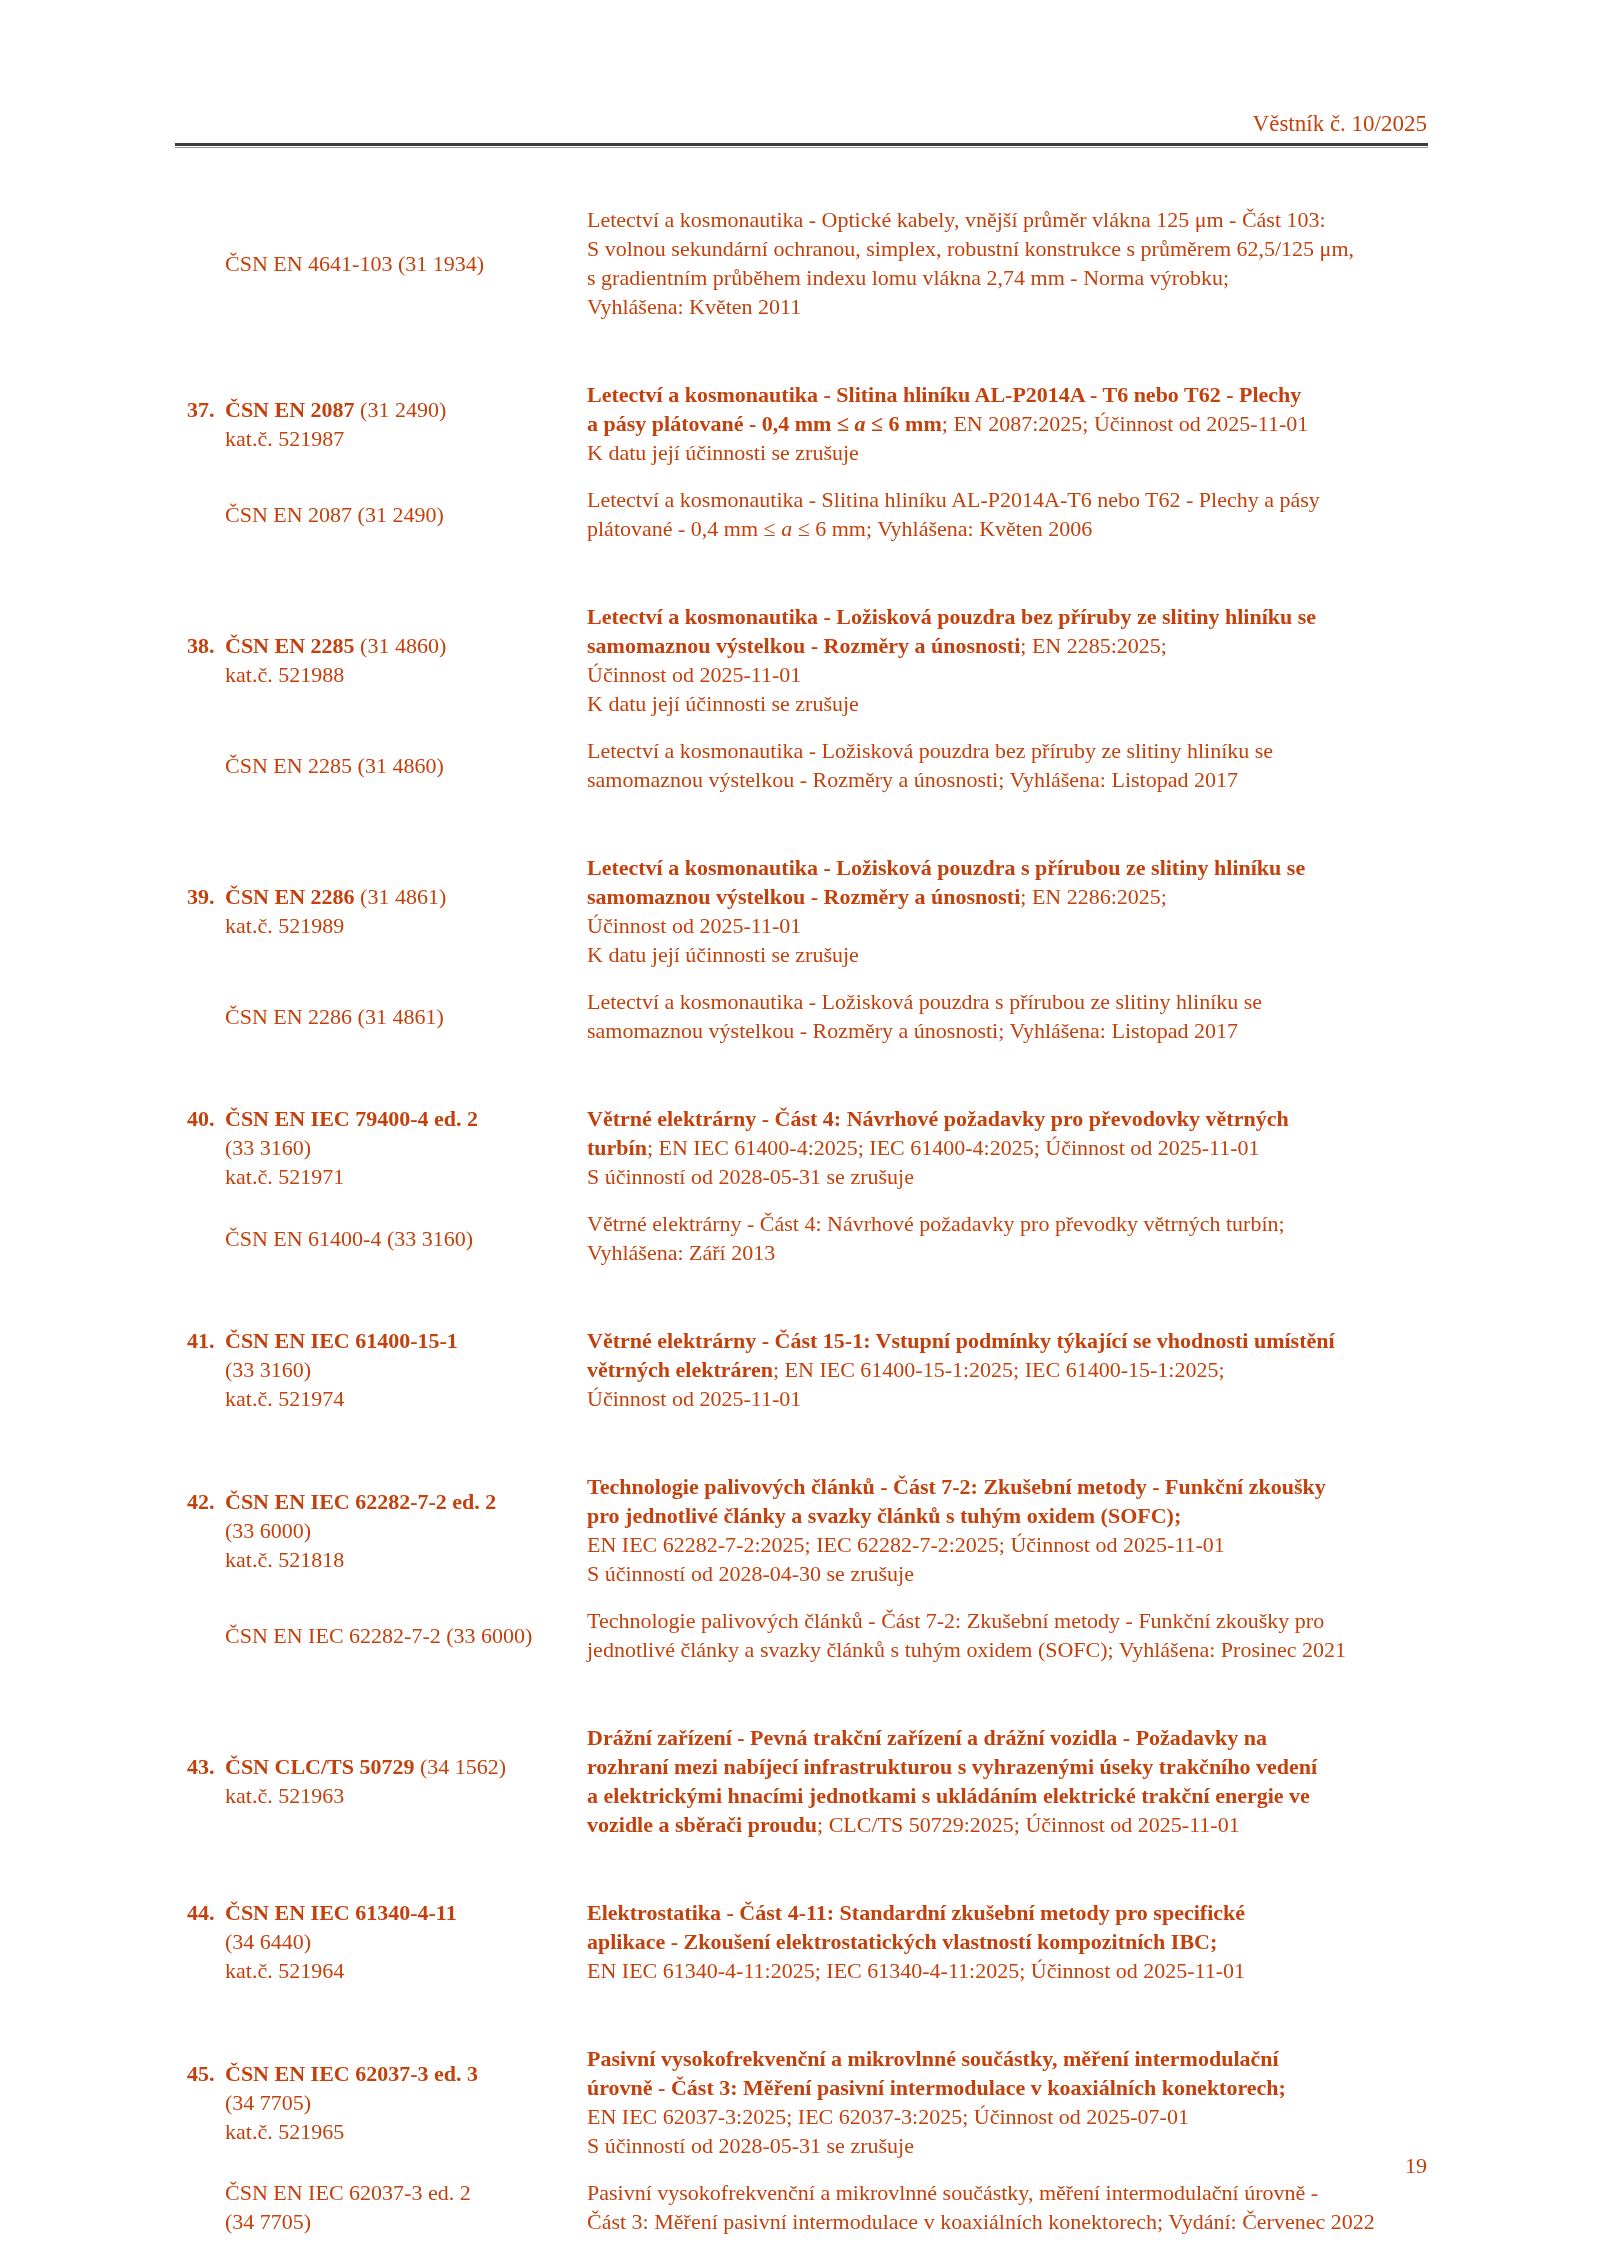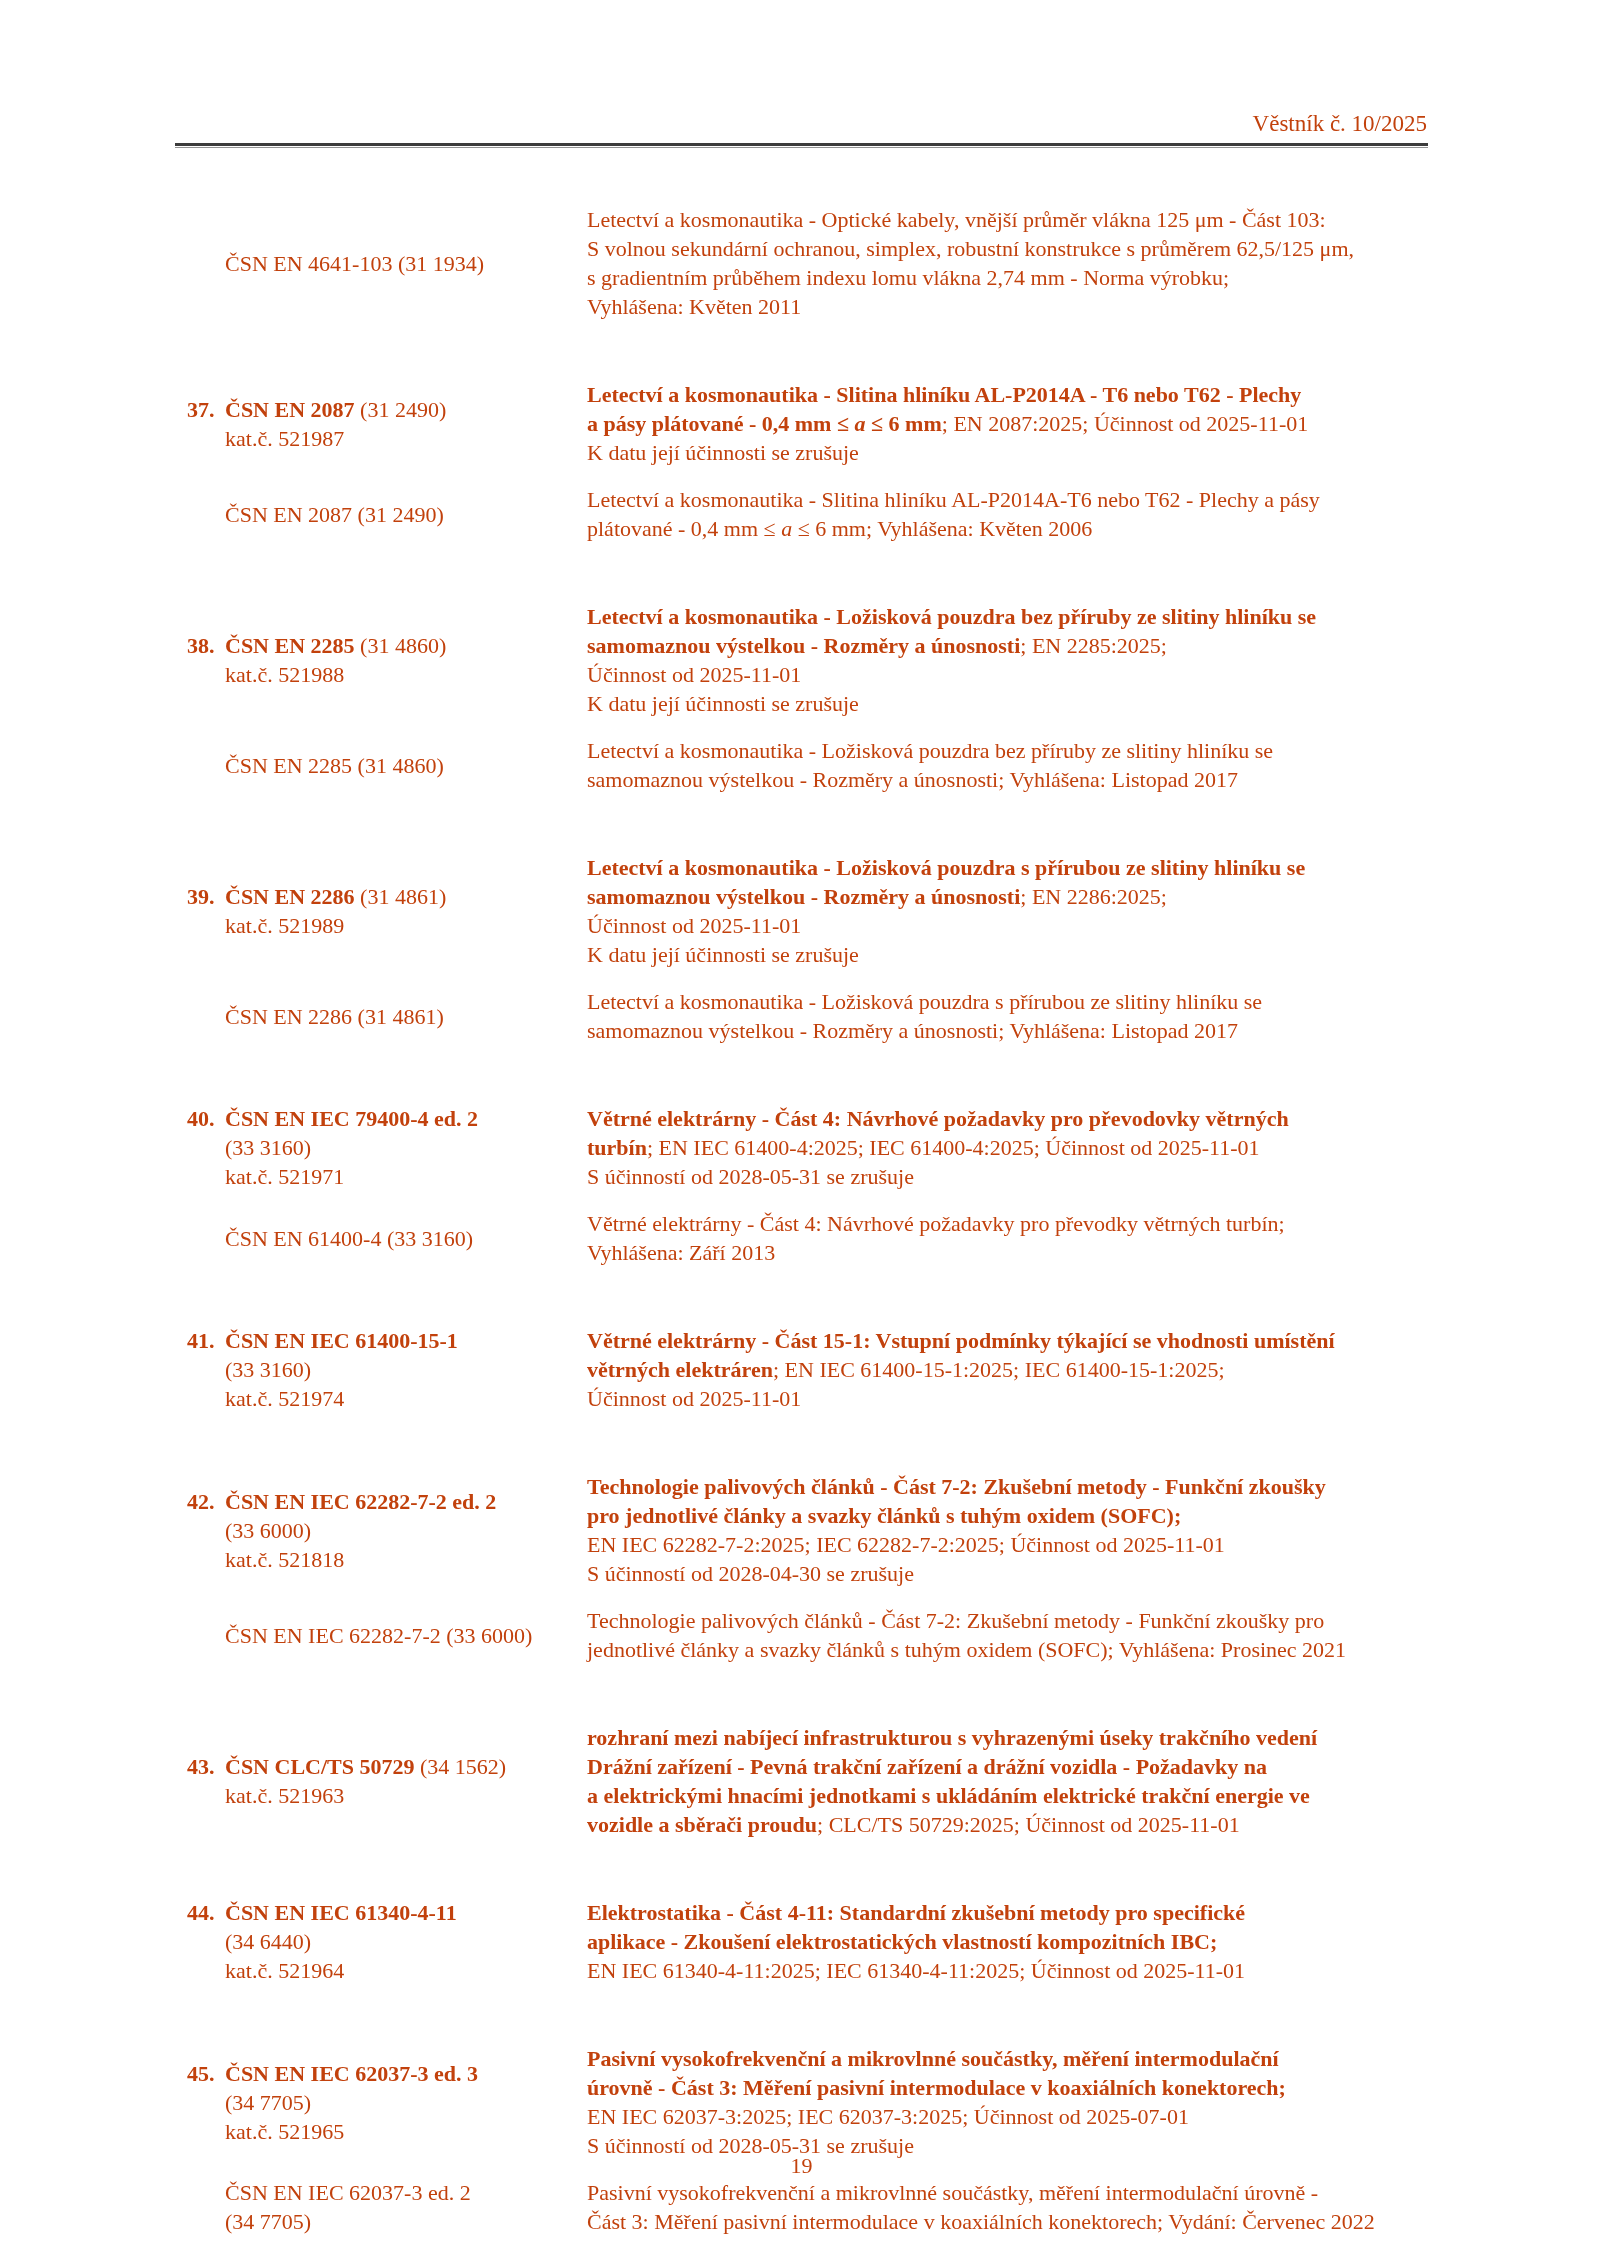--- a/index.html
+++ b/index.html
@@ -36,21 +36,21 @@
   }
   .rc{flex:1 1 auto;min-width:0;}
   .ln{
     font-size:22px;line-height:29px;
     white-space:nowrap;
   }
   .b{font-weight:bold;font-family:Liberation Serif, serif;}
   .i{font-style:italic;}
   .footer{
     position:absolute;top:2152px;left:176px;width:1251px;
-    text-align:center;font-size:22px;line-height:28px;
+    text-align:right;font-size:22px;line-height:28px;
   }
 </style>
 </head>
 <body>
 
 <div class="page">
   <div class="header">Věstník č. 10/2025</div>
   <div class="rule">
     <div class="rule-a"></div>
     <div class="rule-b"></div>
@@ -190,22 +190,22 @@
           <div class="ln"><span>jednotlivé články a svazky článků s tuhým oxidem (SOFC); Vyhlášena: Prosinec 2021</span></div>
         </div>
       </div>
       <div class="row main">
         <div class="lc">
           <span class="num">43.</span>
           <div class="ln"><span class="b">ČSN CLC/TS 50729</span><span> (34 1562)</span></div>
           <div class="ln"><span>kat.č. 521963</span></div>
         </div>
         <div class="rc">
+          <div class="ln"><span class="b">Drážní zařízení - Pevná trakční zařízení a drážní vozidla - Požadavky na</span></div>
           <div class="ln"><span class="b">rozhraní mezi nabíjecí infrastrukturou s vyhrazenými úseky trakčního vedení</span></div>
-          <div class="ln"><span class="b">Drážní zařízení - Pevná trakční zařízení a drážní vozidla - Požadavky na</span></div>
           <div class="ln"><span class="b">a elektrickými hnacími jednotkami s ukládáním elektrické trakční energie ve</span></div>
           <div class="ln"><span class="b">vozidle a sběrači proudu</span><span>; CLC/TS 50729:2025; Účinnost od 2025-11-01</span></div>
         </div>
       </div>
       <div class="row main">
         <div class="lc">
           <span class="num">44.</span>
           <div class="ln"><span class="b">ČSN EN IEC 61340-4-11</span></div>
           <div class="ln"><span>(34 6440)</span></div>
           <div class="ln"><span>kat.č. 521964</span></div>

